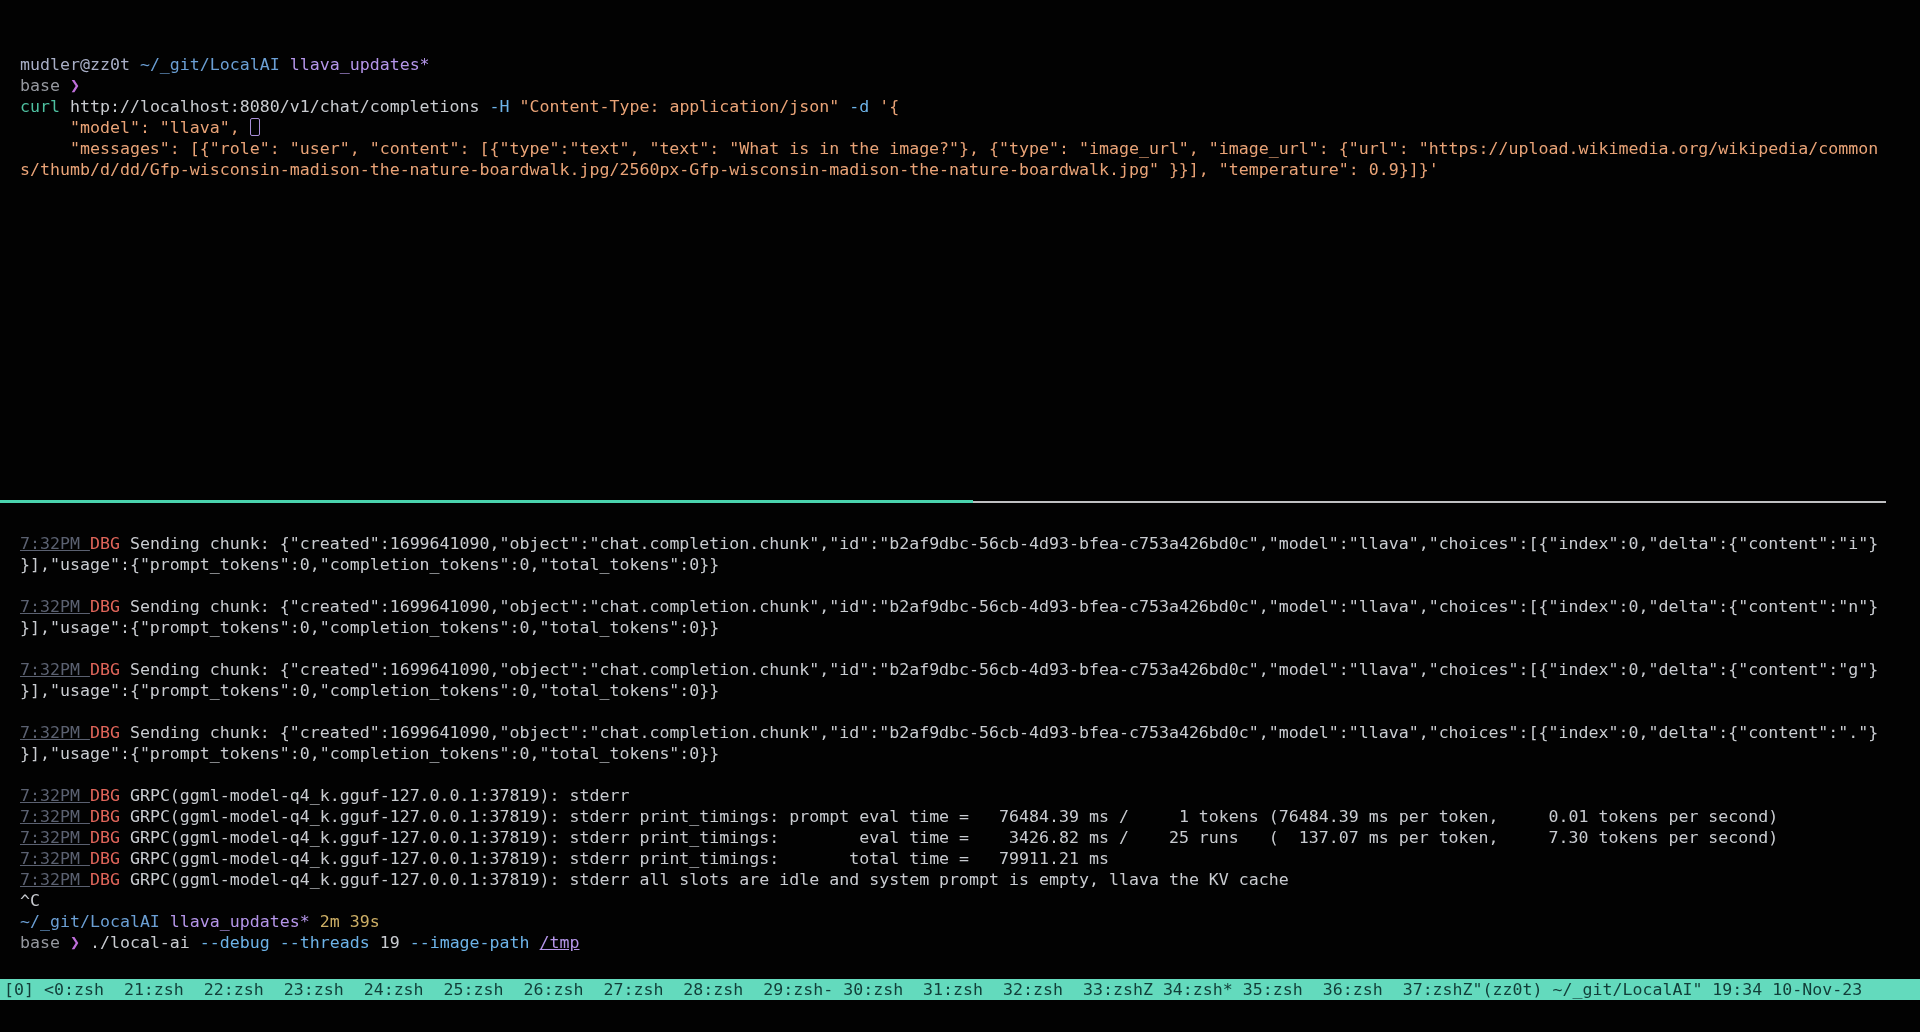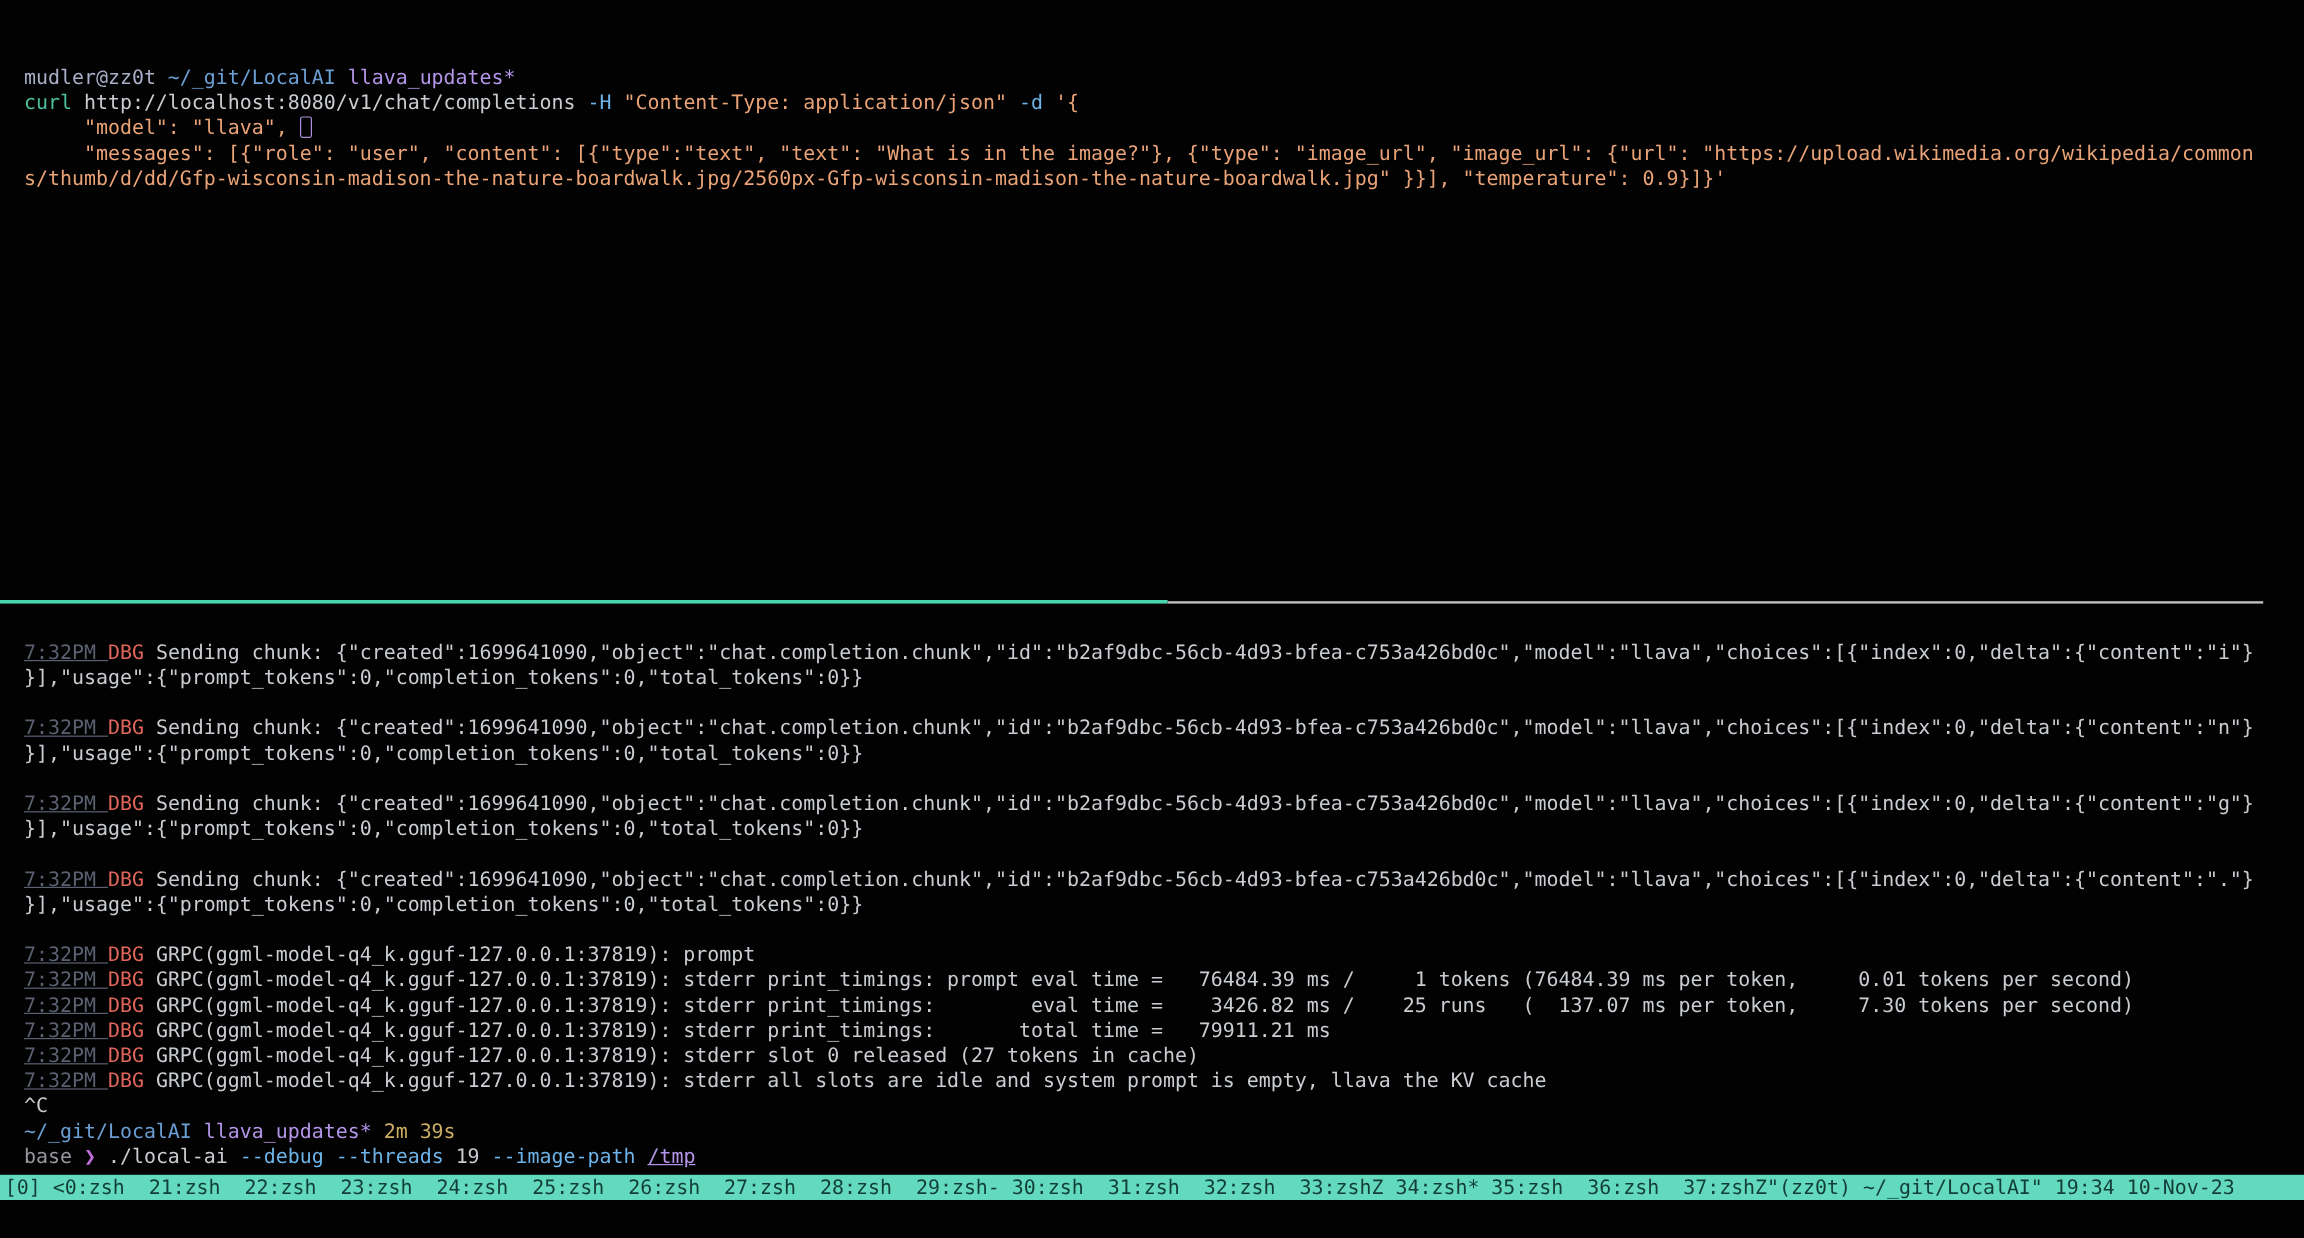--- a/index.html
+++ b/index.html
@@ -45,20 +45,21 @@
     padding-left: 4px; white-space: pre; line-height: 21px;
   }
 </style>
 </head>
 <body>
 
 <div id="screen">
 
   <section id="top-pane" class="pane">
       <div class="line"><span class="c-user">mudler@zz0t </span><span class="c-path">~/_git/LocalAI </span><span class="c-branch">llava_updates*</span></div>
+      <div class="line"><span class="c-base">base </span><span class="c-magenta">❯</span></div>
       <div class="line"><span class="c-cmd">curl </span><span class="c-fg">http://localhost:8080/v1/chat/completions </span><span class="c-flag">-H </span><span class="c-string">"Content-Type: application/json" </span><span class="c-flag">-d </span><span class="c-string">'{</span></div>
       <div class="line"><span class="c-string">     "model": "llava", </span><span class="cursor"></span></div>
       <div class="line"><span class="c-string">     "messages": [{"role": "user", "content": [{"type":"text", "text": "What is in the image?"}, {"type": "image_url", "image_url": {"url": "https://upload.wikimedia.org/wikipedia/common</span></div>
       <div class="line"><span class="c-string">s/thumb/d/dd/Gfp-wisconsin-madison-the-nature-boardwalk.jpg/2560px-Gfp-wisconsin-madison-the-nature-boardwalk.jpg" }}], "temperature": 0.9}]}'</span></div>
     </section>
 
   <div id="divider">
     <span id="divider-active"></span>
     <span id="divider-inactive"></span>
   </div>
@@ -69,25 +70,24 @@
       <div class="line"></div>
       <div class="line"><span class="c-time">7:32PM </span><span class="c-dbg">DBG </span><span class="c-fg">Sending chunk: {"created":1699641090,"object":"chat.completion.chunk","id":"b2af9dbc-56cb-4d93-bfea-c753a426bd0c","model":"llava","choices":[{"index":0,"delta":{"content":"n"}</span></div>
       <div class="line"><span class="c-fg">}],"usage":{"prompt_tokens":0,"completion_tokens":0,"total_tokens":0}}</span></div>
       <div class="line"></div>
       <div class="line"><span class="c-time">7:32PM </span><span class="c-dbg">DBG </span><span class="c-fg">Sending chunk: {"created":1699641090,"object":"chat.completion.chunk","id":"b2af9dbc-56cb-4d93-bfea-c753a426bd0c","model":"llava","choices":[{"index":0,"delta":{"content":"g"}</span></div>
       <div class="line"><span class="c-fg">}],"usage":{"prompt_tokens":0,"completion_tokens":0,"total_tokens":0}}</span></div>
       <div class="line"></div>
       <div class="line"><span class="c-time">7:32PM </span><span class="c-dbg">DBG </span><span class="c-fg">Sending chunk: {"created":1699641090,"object":"chat.completion.chunk","id":"b2af9dbc-56cb-4d93-bfea-c753a426bd0c","model":"llava","choices":[{"index":0,"delta":{"content":"."}</span></div>
       <div class="line"><span class="c-fg">}],"usage":{"prompt_tokens":0,"completion_tokens":0,"total_tokens":0}}</span></div>
       <div class="line"></div>
-      <div class="line"><span class="c-time">7:32PM </span><span class="c-dbg">DBG </span><span class="c-fg">GRPC(ggml-model-q4_k.gguf-127.0.0.1:37819): prompt</span></div>
+      <div class="line"><span class="c-time">7:32PM </span><span class="c-dbg">DBG </span><span class="c-fg">GRPC(ggml-model-q4_k.gguf-127.0.0.1:37819): stderr</span></div>
       <div class="line"><span class="c-time">7:32PM </span><span class="c-dbg">DBG </span><span class="c-fg">GRPC(ggml-model-q4_k.gguf-127.0.0.1:37819): stderr print_timings: prompt eval time =   76484.39 ms /     1 tokens (76484.39 ms per token,     0.01 tokens per second)</span></div>
       <div class="line"><span class="c-time">7:32PM </span><span class="c-dbg">DBG </span><span class="c-fg">GRPC(ggml-model-q4_k.gguf-127.0.0.1:37819): stderr print_timings:        eval time =    3426.82 ms /    25 runs   (  137.07 ms per token,     7.30 tokens per second)</span></div>
       <div class="line"><span class="c-time">7:32PM </span><span class="c-dbg">DBG </span><span class="c-fg">GRPC(ggml-model-q4_k.gguf-127.0.0.1:37819): stderr print_timings:       total time =   79911.21 ms</span></div>
-      <div class="line"><span class="c-time">7:32PM </span><span class="c-dbg">DBG </span><span class="c-fg">GRPC(ggml-model-q4_k.gguf-127.0.0.1:37819): stderr slot 0 released (27 tokens in cache)</span></div>
       <div class="line"><span class="c-time">7:32PM </span><span class="c-dbg">DBG </span><span class="c-fg">GRPC(ggml-model-q4_k.gguf-127.0.0.1:37819): stderr all slots are idle and system prompt is empty, llava the KV cache</span></div>
       <div class="line"><span class="c-fg">^C</span></div>
       <div class="line"><span class="c-path">~/_git/LocalAI </span><span class="c-branch">llava_updates* </span><span class="c-gold">2m 39s</span></div>
       <div class="line"><span class="c-base">base </span><span class="c-magenta">❯ </span><span class="c-fg">./local-ai </span><span class="c-flag">--debug </span><span class="c-flag">--threads </span><span class="c-fg">19 </span><span class="c-flag">--image-path </span><span class="c-tmp">/tmp</span></div>
     </section>
 
   <footer id="status-bar"><span>[0] </span><span>&lt;0:zsh  21:zsh  22:zsh  23:zsh  24:zsh  25:zsh  26:zsh  27:zsh  28:zsh  29:zsh- 30:zsh  31:zsh  32:zsh  33:zshZ 34:zsh* 35:zsh  36:zsh  37:zshZ</span><span>"(zz0t) ~/_git/LocalAI" 19:34 10-Nov-23</span></footer>
 
 </div>
 

